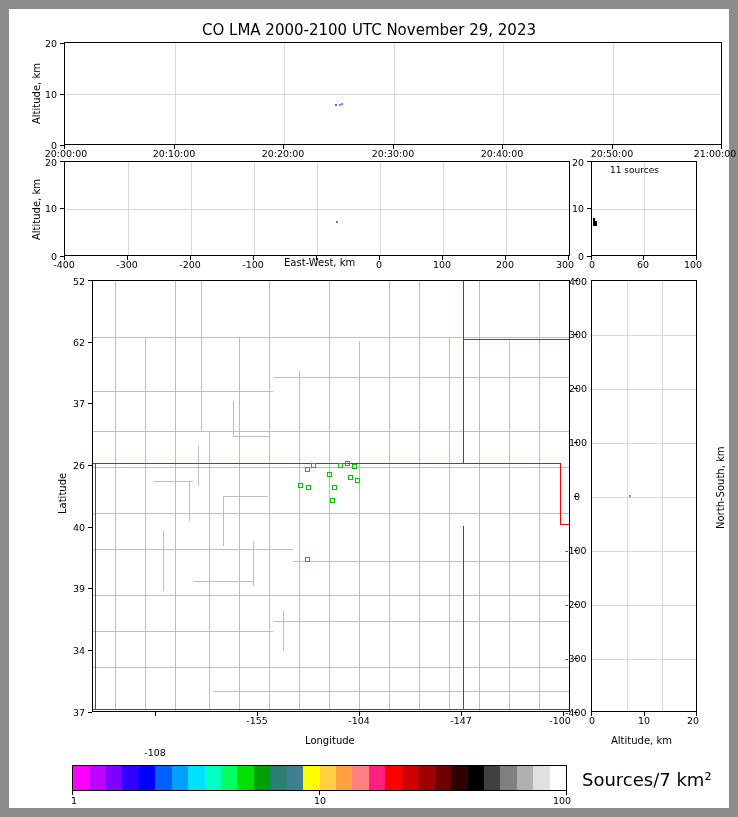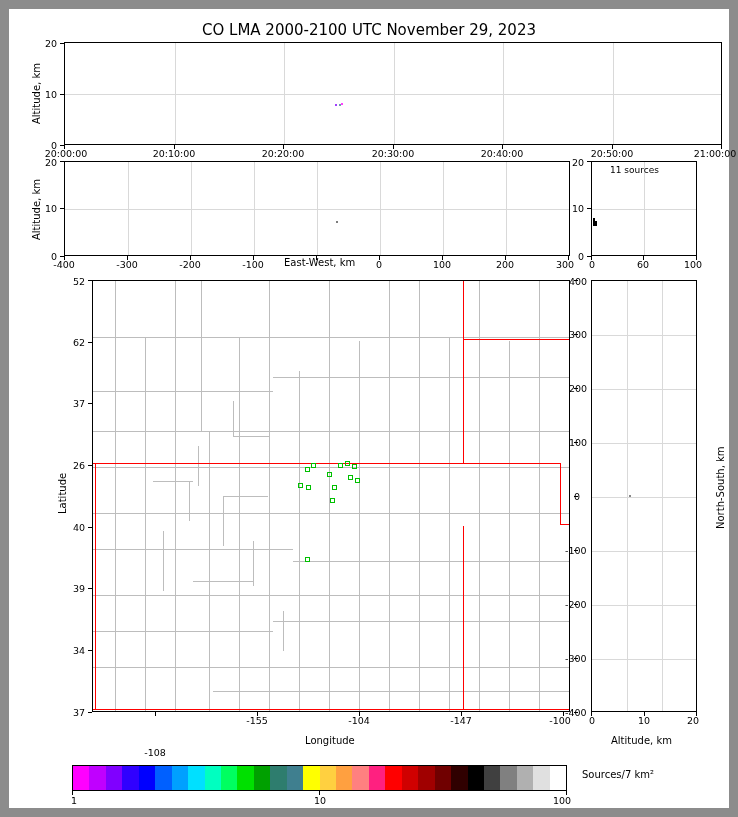--- a/index.html
+++ b/index.html
@@ -94,21 +94,21 @@
   .cbar {
     position: absolute;
     display: flex;
     box-sizing: border-box;
     border: 1px solid #000;
   }
   .cbar div { flex: 1 1 auto; height: 100%; }
   .cbar-tick { position: absolute; width: 1px; height: 4px; background: #000; }
 
   .sources-label { position: absolute; font-size: 9px; color: #000; }
-  .cbtitle { position: absolute; font-size: 10px; color: #000; }
+  .cbtitle { position: absolute; font-size: 18px; color: #000; }
 </style>
 </head>
 <body>
 
 <div id="page">
 
   <div class="title">CO LMA 2000-2100 UTC November 29, 2023</div>
 
   <div class="frame" style="left:55px; top:33px; width:658px; height:103px;">
     <div class="gridh" style="top:51px;"></div>

